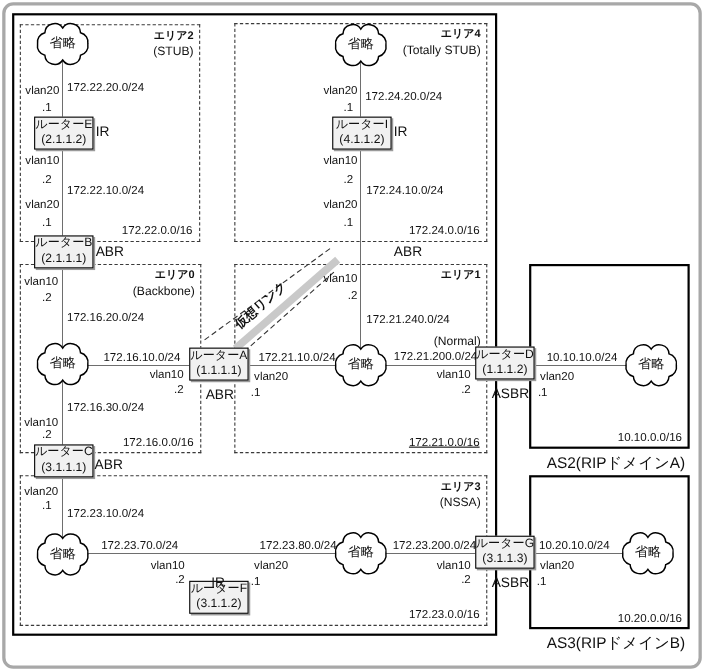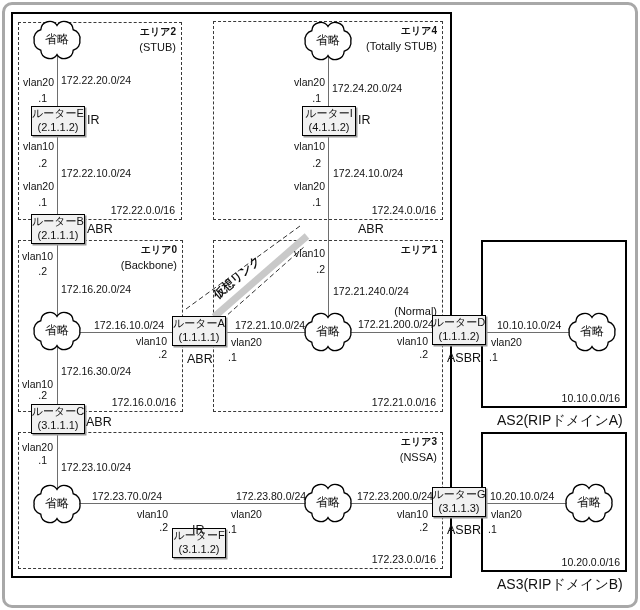--- a/index.html
+++ b/index.html
@@ -66,21 +66,21 @@
     <span class="atitle" style="left: 213px; top: 24px; width: 224px;">エリア4</span>
     <span class="asub" style="left: 213px; top: 40px; width: 224px;">(Totally STUB)</span>
     <span class="anet" style="left: 213px; top: 204px; width: 223px;">172.24.0.0/16</span>
     <div class="abox dashed" style="left: 18px; top: 240px; width: 165px; height: 172px;"></div>
     <span class="atitle" style="left: 18px; top: 243px; width: 159px;">エリア0</span>
     <span class="asub" style="left: 18px; top: 259px; width: 159px;">(Backbone)</span>
     <span class="anet" style="left: 18px; top: 396px; width: 158px;">172.16.0.0/16</span>
     <div class="abox dashed" style="left: 213px; top: 240px; width: 230px; height: 172px;"></div>
     <span class="atitle" style="left: 213px; top: 243px; width: 224px;">エリア1</span>
     <span class="asub" style="left: 213px; top: 259px; width: 224px; margin-top: 46px;">(Normal)</span>
-    <span class="anet" style="left: 213px; top: 396px; width: 223px;">172.21.0.0/16</span>
+    <span class="anet" style="left: 213px; top: 396px; width: 223px; text-decoration: underline;">172.21.0.0/16</span>
     <div class="abox dashed" style="left: 18px; top: 432px; width: 425px; height: 137px;"></div>
     <span class="atitle" style="left: 18px; top: 435px; width: 419px;">エリア3</span>
     <span class="asub" style="left: 18px; top: 451px; width: 419px;">(NSSA)</span>
     <span class="anet" style="left: 18px; top: 553px; width: 418px;">172.23.0.0/16</span>
     <div class="abox solid" style="left: 11px; top: 12px; width: 441px; height: 566px;"></div>
     <div class="abox solid" style="left: 481px; top: 240px; width: 146px; height: 168px;"></div>
     <span class="anet" style="left: 481px; top: 392px; width: 139px;">10.10.0.0/16</span>
     <span class="aslabel" style="left: 497px; top: 412px;">AS2(RIPドメインA)</span>
     <div class="abox solid" style="left: 481px; top: 432px; width: 146px; height: 140px;"></div>
     <span class="anet" style="left: 481px; top: 556px; width: 139px;">10.20.0.0/16</span>

